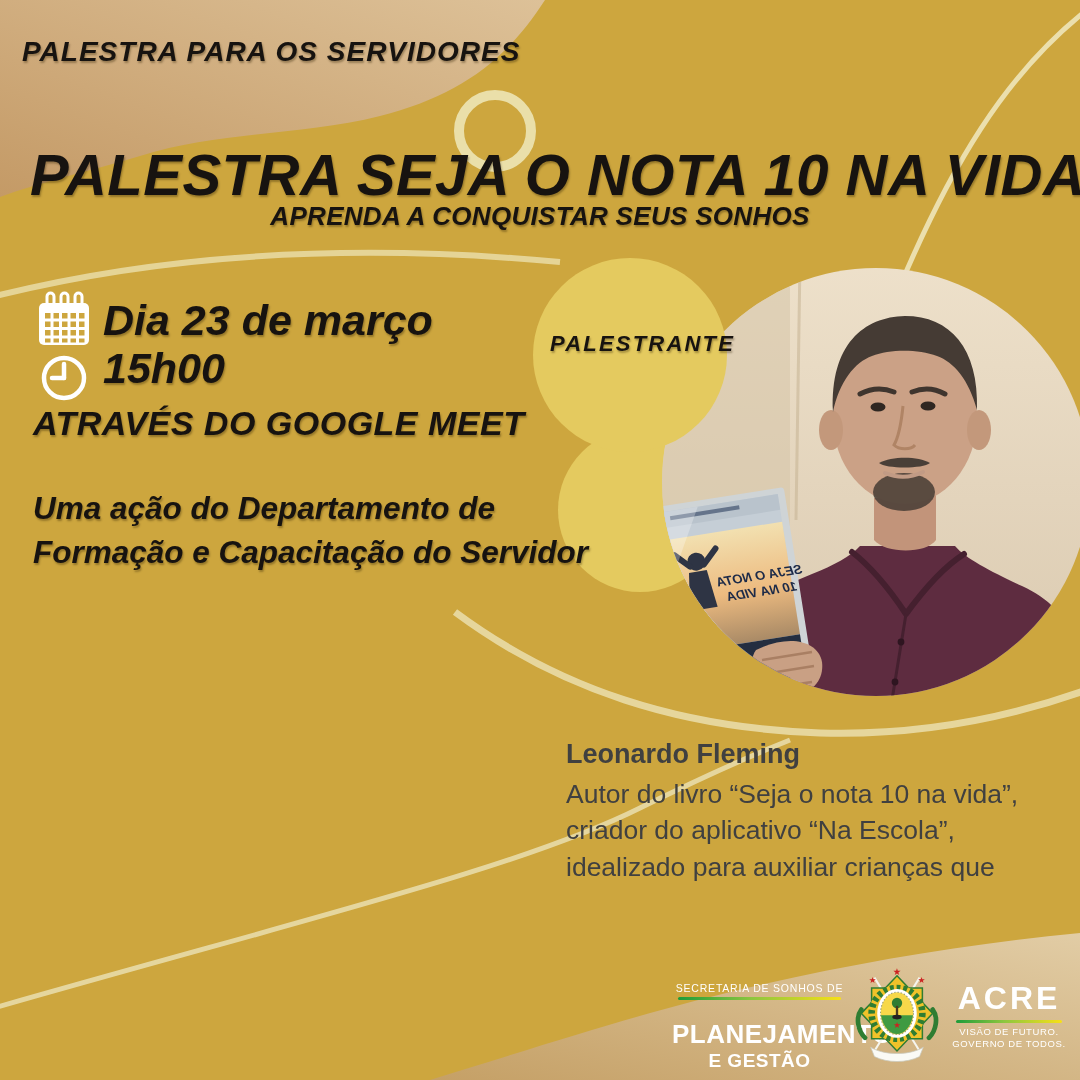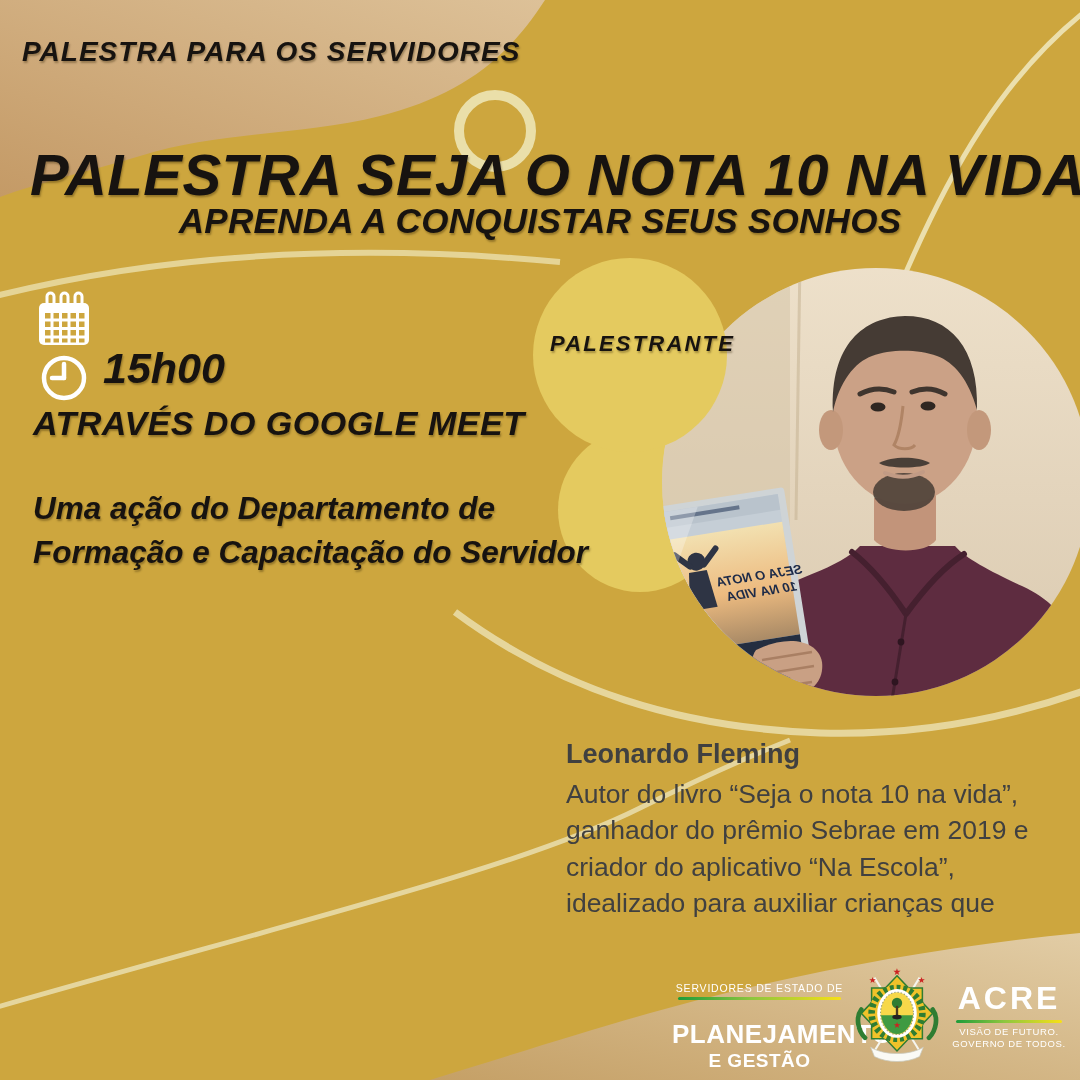--- a/index.html
+++ b/index.html
@@ -6,21 +6,21 @@
   #poster{
     position:relative;width:1080px;height:1080px;overflow:hidden;
     background:#cda63e;
     font-family:"Liberation Sans", sans-serif;
   }
   #bgdeco{position:absolute;inset:0;width:1080px;height:1080px;}
   .abs{position:absolute;}
   .h-ital{font-style:italic;font-weight:700;color:#171310;text-shadow:1px 2px 2px rgba(45,32,0,.35);}
   #badge-label{top:36px;left:22px;font-size:28px;letter-spacing:1px;}
   #title-main{top:141px;left:30px;right:30px;text-align:center;font-size:58px;letter-spacing:.5px;white-space:nowrap;}
-  #title-sub{top:201px;left:30px;right:30px;text-align:center;font-size:35px;letter-spacing:.3px;white-space:nowrap;}
+  #title-sub{top:201px;left:30px;right:30px;text-align:center;font-size:26px;letter-spacing:.3px;white-space:nowrap;}
   #date-text{top:296px;left:103px;font-size:43px;}
   #time-text{top:344px;left:103px;font-size:43px;}
   #meet-text{top:404px;left:33px;font-size:34px;letter-spacing:.5px;}
   #org-text{top:486px;left:33px;font-size:31.5px;line-height:44px;}
   #speaker-label{top:331px;left:550px;font-size:22px;letter-spacing:2.2px;}
   #bio-block{top:739px;left:566px;width:500px;color:#404040;}
   #bio-name{font-weight:700;font-size:27px;margin-bottom:6px;}
   .bio-line{font-size:26.5px;line-height:36.4px;font-weight:400;}
   #secretaria-block{top:982px;left:672px;width:175px;text-align:center;}
   #secretaria-top{font-size:10.5px;letter-spacing:.8px;color:#fff;}
@@ -152,47 +152,47 @@
         <rect x="26" y="39" width="5.5" height="5.5"></rect>
         <rect x="34.5" y="39" width="5.5" height="5.5"></rect>
         <rect x="43" y="39" width="5.5" height="5.5"></rect>
       <rect x="9" y="47.5" width="5.5" height="4"></rect>
         <rect x="17.5" y="47.5" width="5.5" height="4"></rect>
         <rect x="26" y="47.5" width="5.5" height="4"></rect>
         <rect x="34.5" y="47.5" width="5.5" height="4"></rect>
         <rect x="43" y="47.5" width="5.5" height="4"></rect>
     </g>
   </svg>
+  <div id="date-text" class="abs h-ital">Dia 23 de março</div>
 
   <svg class="abs" style="top:353px;left:39px" width="50" height="50" viewBox="0 0 50 50">
     <circle cx="25" cy="25" r="20" fill="none" stroke="#ffffff" stroke-width="4.5"></circle>
     <line x1="25" y1="25" x2="25" y2="11" stroke="#ffffff" stroke-width="4.5" stroke-linecap="round"></line>
     <line x1="25" y1="25" x2="13" y2="25" stroke="#ffffff" stroke-width="4.5" stroke-linecap="round"></line>
   </svg>
   <div id="time-text" class="abs h-ital">15h00</div>
 
   <div id="meet-text" class="abs h-ital">ATRAVÉS DO GOOGLE MEET</div>
 
   <div id="org-text" class="abs h-ital">
     <div>Uma ação do Departamento de</div>
     <div>Formação e Capacitação do Servidor</div>
   </div>
 
   <div id="speaker-label" class="abs h-ital">PALESTRANTE</div>
 
   <div id="bio-block" class="abs">
     <div id="bio-name">Leonardo Fleming</div>
     <div class="bio-line">Autor do livro “Seja o nota 10 na vida”,</div>
-    <div class="bio-line">ganhador do prêmio Sebrae em 2019 e</div>
     <div class="bio-line">criador do aplicativo “Na Escola”,</div>
     <div class="bio-line">idealizado para auxiliar crianças que</div>
   </div>
 
   <div id="secretaria-block" class="abs">
-    <div id="secretaria-top">SERVIDORES DE ESTADO DE</div>
+    <div id="secretaria-top">SECRETARIA DE SONHOS DE</div>
     <div class="grad-line"></div>
     <div id="secretaria-main1">PLANEJAMENTO</div>
     <div id="secretaria-main2">E GESTÃO</div>
   </div>
 
   <svg class="abs" style="top:964px;left:850px" width="94" height="110" viewBox="0 0 100 116">
     <g stroke="#f5f5ee" stroke-width="2.2">
       <line x1="26" y1="14" x2="74" y2="92"></line>
       <line x1="74" y1="14" x2="26" y2="92"></line>
     </g>

